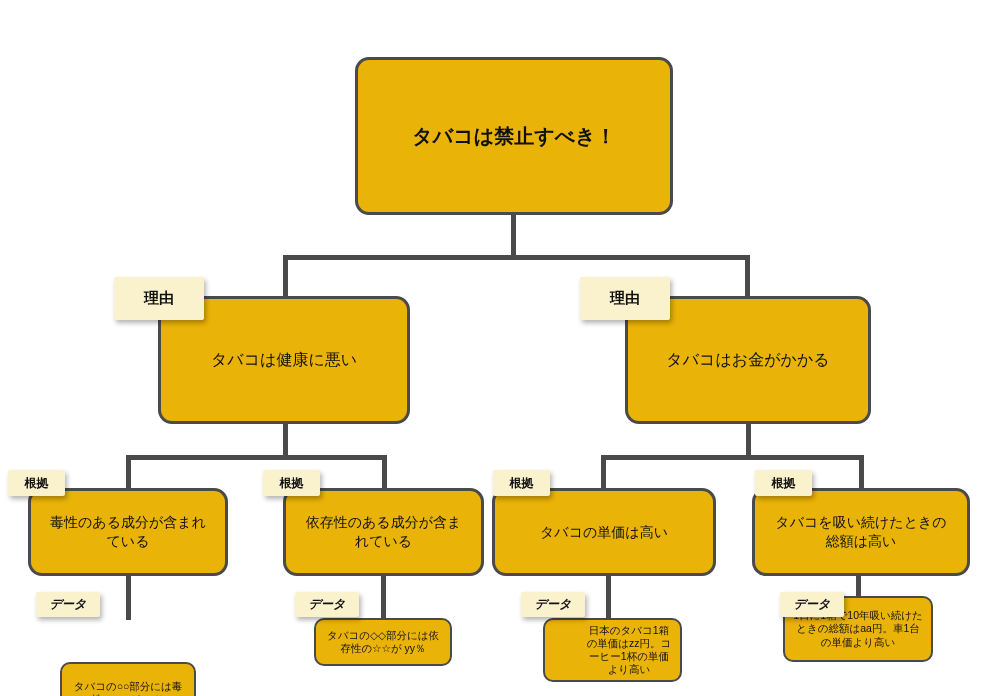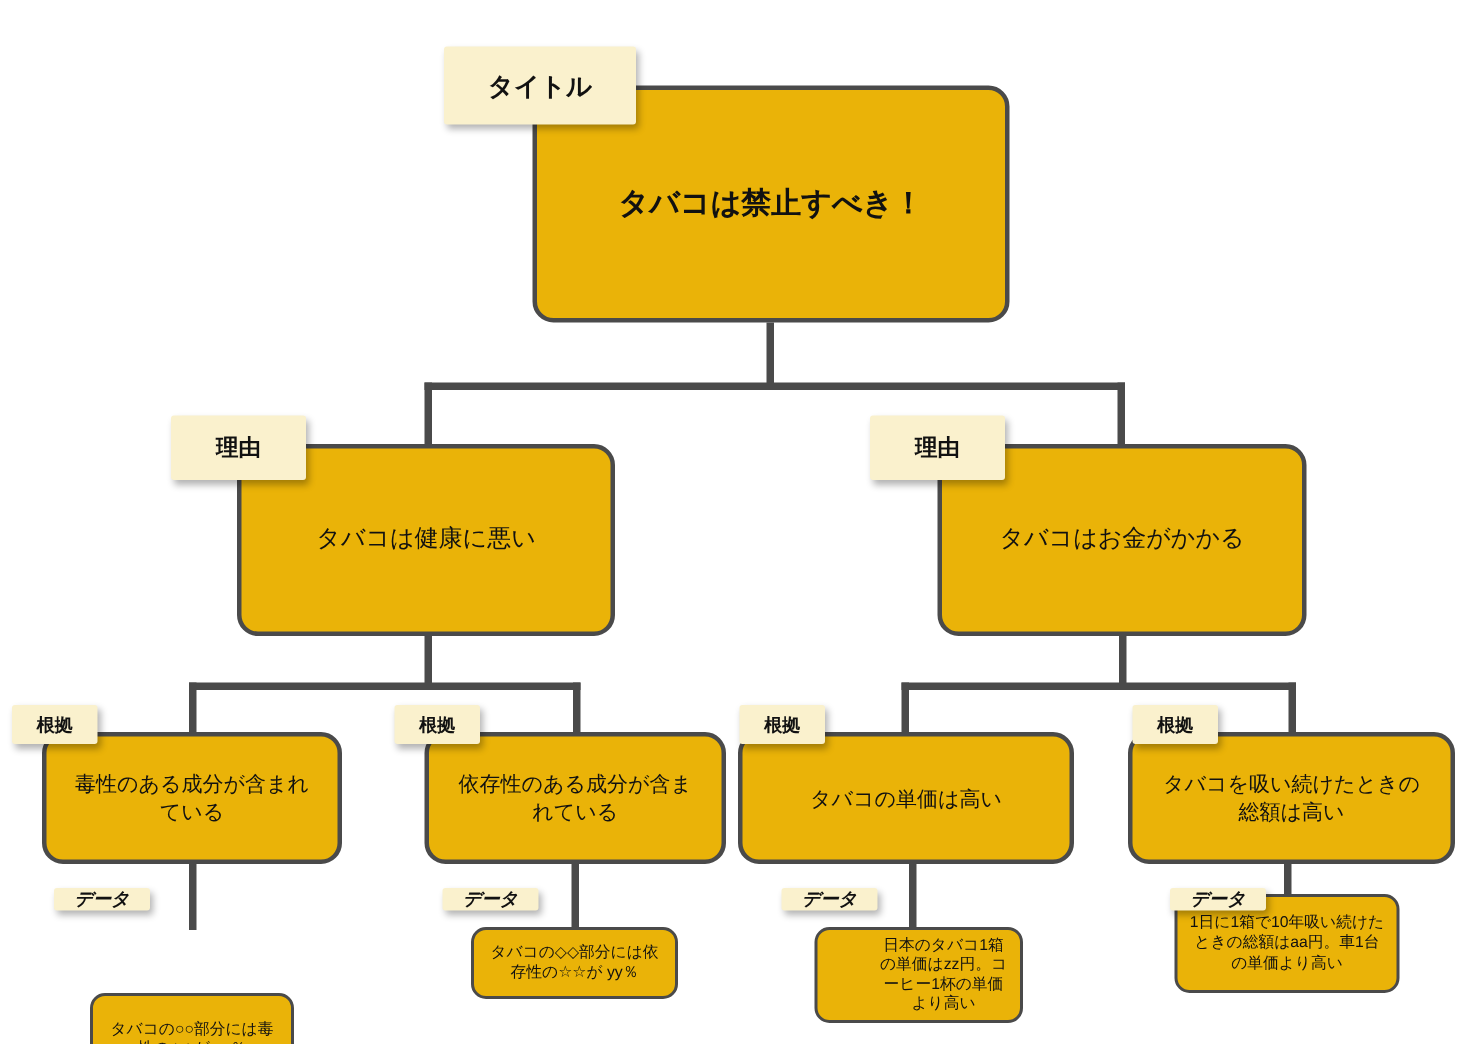--- a/index.html
+++ b/index.html
@@ -58,21 +58,21 @@
     box-shadow:2px 3px 5px rgba(0,0,0,0.3);
   }
   .t-title{left:296px;top:31px;width:128px;height:52px;font-size:17px;}
   .t-r1{left:114px;top:277px;width:90px;height:43px;font-size:15px;}
   .t-r2{left:580px;top:277px;width:90px;height:43px;font-size:15px;}
   .t-e1,.t-e2,.t-e3,.t-e4{width:57px;height:26px;font-size:12px;top:470px;}
   .t-e1{left:8px;}
   .t-e2{left:263px;}
   .t-e3{left:493px;}
   .t-e4{left:755px;}
-  .t-d1,.t-d2,.t-d3,.t-d4{width:64px;height:15px;font-size:12px;font-style:italic;top:592px;}
+  .t-d1,.t-d2,.t-d3,.t-d4{width:64px;height:25px;font-size:12px;font-style:italic;top:592px;}
   .t-d1{left:36px;}
   .t-d2{left:295px;}
   .t-d3{left:521px;}
   .t-d4{left:780px;}
 </style>
 </head>
 <body>
 
 <div class="canvas">
 
@@ -89,21 +89,20 @@
   <div class="conn c11"></div>
   <div class="conn c12"></div>
   <div class="conn c13"></div>
   <div class="conn c14"></div>
   <div class="conn c15"></div>
   <div class="conn c16"></div>
 
   <div class="box b-title">
     <span>タバコは禁止すべき！</span>
   </div>
-  <div class="tag t-title">タイトル</div>
 
   <div class="box b-r1">
     <span>タバコは健康に悪い</span>
   </div>
   <div class="tag t-r1">理由</div>
 
   <div class="box b-r2">
     <span>タバコはお金がかかる</span>
   </div>
   <div class="tag t-r2">理由</div>

